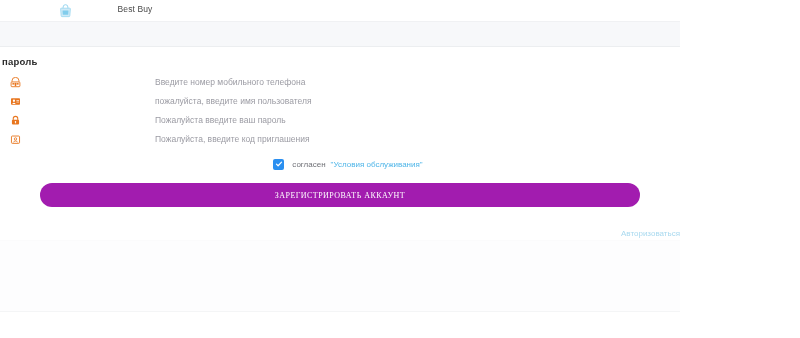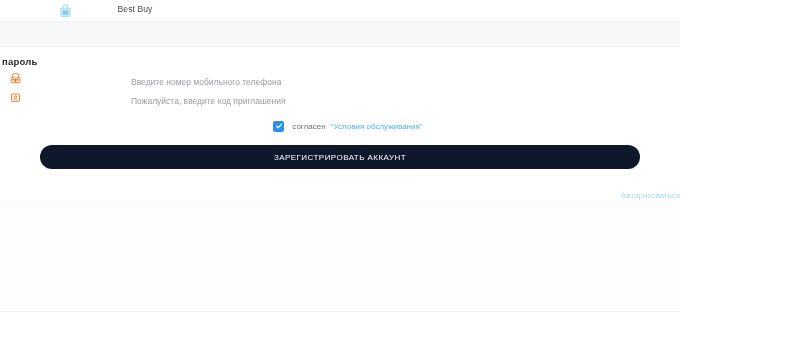--- a/index.html
+++ b/index.html
@@ -76,22 +76,23 @@
   }
 
   
   .form {
     margin-top: 6px;
     flex: 0 0 auto;
   }
   .field-row {
     height: 19px;
     display: flex;
-    align-items: flex-start;
-    position: relative;
+    align-items: center;
+    position: relative;
+    gap: 24px;
   }
   .field-icon {
     width: 28px;
     min-width: 28px;
     display: flex;
     align-items: center;
     justify-content: center;
     padding-left: 2px;
     box-sizing: border-box;
   }
@@ -149,23 +150,23 @@
   
   .submit-wrap {
     padding: 0 40px;
     margin-top: 10px;
   }
   .submit-button {
     width: 100%;
     height: 24px;
     border: none;
     border-radius: 13px;
-    background: #0f172a;
+    background: #a21caf;
     color: #ffffff;
-    font-family: Liberation Sans, sans-serif;
+    font-family: Liberation Serif, serif;
     font-size: 8px;
     letter-spacing: .45px;
     cursor: pointer;
     display: block;
   }
 
   
   .login-wrap {
     text-align: right;
     margin-top: 15px;
@@ -218,21 +219,44 @@
           <rect x="1.2" y="5.4" width="9.6" height="5.2" rx="0.9" fill="none" stroke="#e8761f" stroke-width="1"></rect>
           <path d="M2.2 5.2 v-1.0 a3.8 3.8 0 0 1 7.6 0 v1.0" fill="none" stroke="#e8761f" stroke-width="1"></path>
           <rect x="2.6" y="6.6" width="2.3" height="1.7" fill="#e8761f"></rect>
           <rect x="7.1" y="6.6" width="2.3" height="1.7" fill="#e8761f"></rect>
           <rect x="5.2" y="6.4" width="1.6" height="3.6" fill="#e8761f"></rect>
         </svg>
       </span>
       <input class="field-input" type="tel" placeholder="Введите номер мобильного телефона" style="">
     </div>
 
-
+    <div class="field-row">
+      <span class="field-icon">
+        <svg width="11" height="11" viewBox="0 0 12 12">
+          <rect x="1.1" y="2.4" width="9.8" height="7.2" rx="0.9" fill="#e8761f"></rect>
+          <circle cx="4.3" cy="5.2" r="1.25" fill="#ffffff"></circle>
+          <path d="M2.5 8.6 a1.9 1.9 0 0 1 3.6 0 z" fill="#ffffff"></path>
+          <rect x="7.0" y="4.5" width="2.9" height="0.75" fill="#ffffff"></rect>
+          <rect x="7.0" y="6.2" width="2.9" height="0.75" fill="#ffffff"></rect>
+        </svg>
+      </span>
+      <input class="field-input" type="text" placeholder="пожалуйста, введите имя пользователя" style="">
+    </div>
+
+    <div class="field-row">
+      <span class="field-icon">
+        <svg width="11" height="11" viewBox="0 0 12 12">
+          <path d="M3.5 5.4 v-1.4 a2.5 2.5 0 0 1 5 0 v1.4" fill="none" stroke="#e8761f" stroke-width="1.1"></path>
+          <rect x="2.1" y="5.2" width="7.8" height="5.2" rx="1.1" fill="#e8761f"></rect>
+          <circle cx="6" cy="7.5" r="0.85" fill="#ffffff"></circle>
+          <rect x="5.6" y="7.5" width="0.8" height="1.6" fill="#ffffff"></rect>
+        </svg>
+      </span>
+      <input class="field-input" type="password" placeholder="Пожалуйста введите ваш пароль" style="">
+    </div>
 
 
     <div class="field-row">
       <span class="field-icon">
         <svg width="11" height="11" viewBox="0 0 12 12">
           <rect x="1.6" y="2.2" width="8.8" height="8.0" rx="0.9" fill="none" stroke="#e8761f" stroke-width="1"></rect>
           <circle cx="6" cy="5.4" r="1.3" fill="none" stroke="#e8761f" stroke-width="0.9"></circle>
           <path d="M3.6 9.2 a2.6 2.6 0 0 1 4.8 0" fill="none" stroke="#e8761f" stroke-width="0.9"></path>
         </svg>
       </span>

